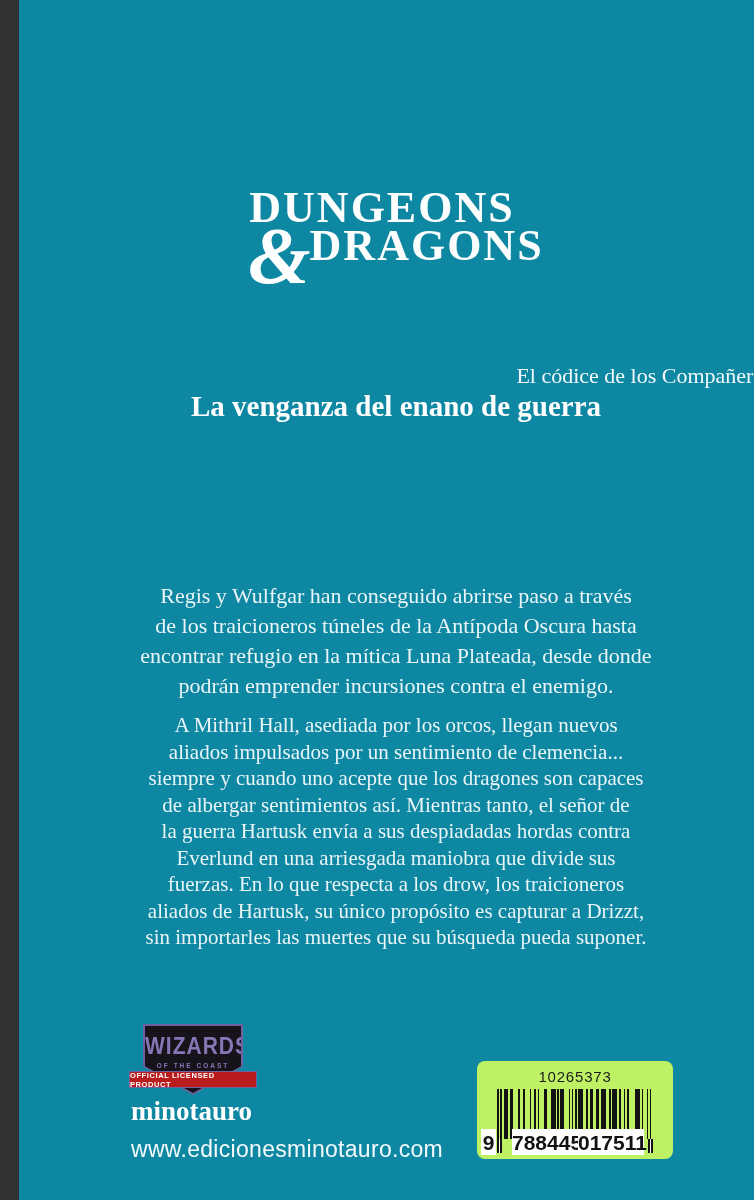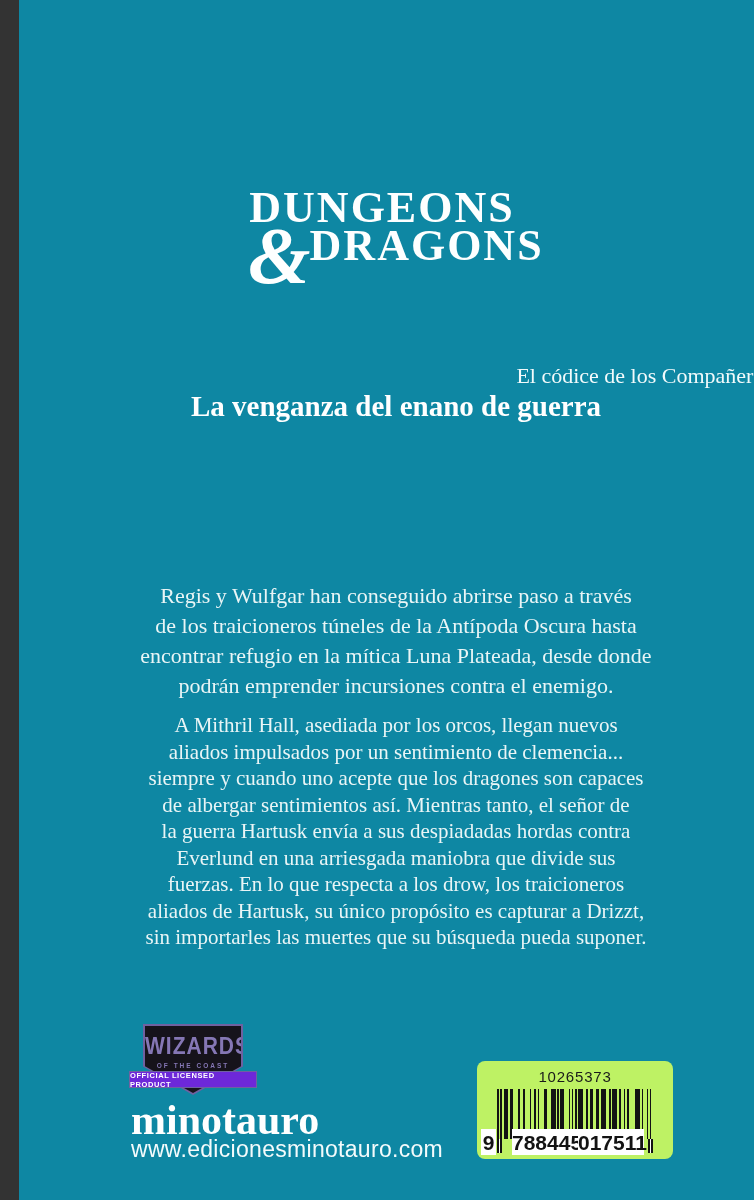--- a/index.html
+++ b/index.html
@@ -64,30 +64,30 @@
     font-size:21px; color:#8577b5; letter-spacing:1px;
     transform:scaleY(1.12);
   }
   .wiz-sub {
     text-align:center; font-family:"Liberation Sans", sans-serif;
     font-weight:bold; font-size:6.5px; color:#8577b5;
     letter-spacing:2px; margin-top:4px;
   }
   .wiz-banner {
     position:absolute; left:0; top:47px; width:128px; height:17px;
-    background:#6d28d9; border:1.5px solid #6f61a0; box-sizing:border-box;
+    background:#b91c1c; border:1.5px solid #6f61a0; box-sizing:border-box;
     display:flex; align-items:center; justify-content:center;
     font-family:"Liberation Sans", sans-serif; font-weight:bold;
     font-size:7.5px; color:#ffffff; letter-spacing:0.6px;
   }
 
   
   .publisher-name {
     position:absolute; left:112px; top:1096px;
-    font-size:42px; font-weight:bold; color:#ffffff;
+    font-size:27px; font-weight:bold; color:#ffffff;
     font-family:"Liberation Serif", serif;
   }
   .publisher-url {
     position:absolute; left:112px; top:1136px;
     font-size:23px; color:#f4fbfc; letter-spacing:0.3px;
     font-family:"Liberation Sans", sans-serif;
   }
 
   
   .barcode {

